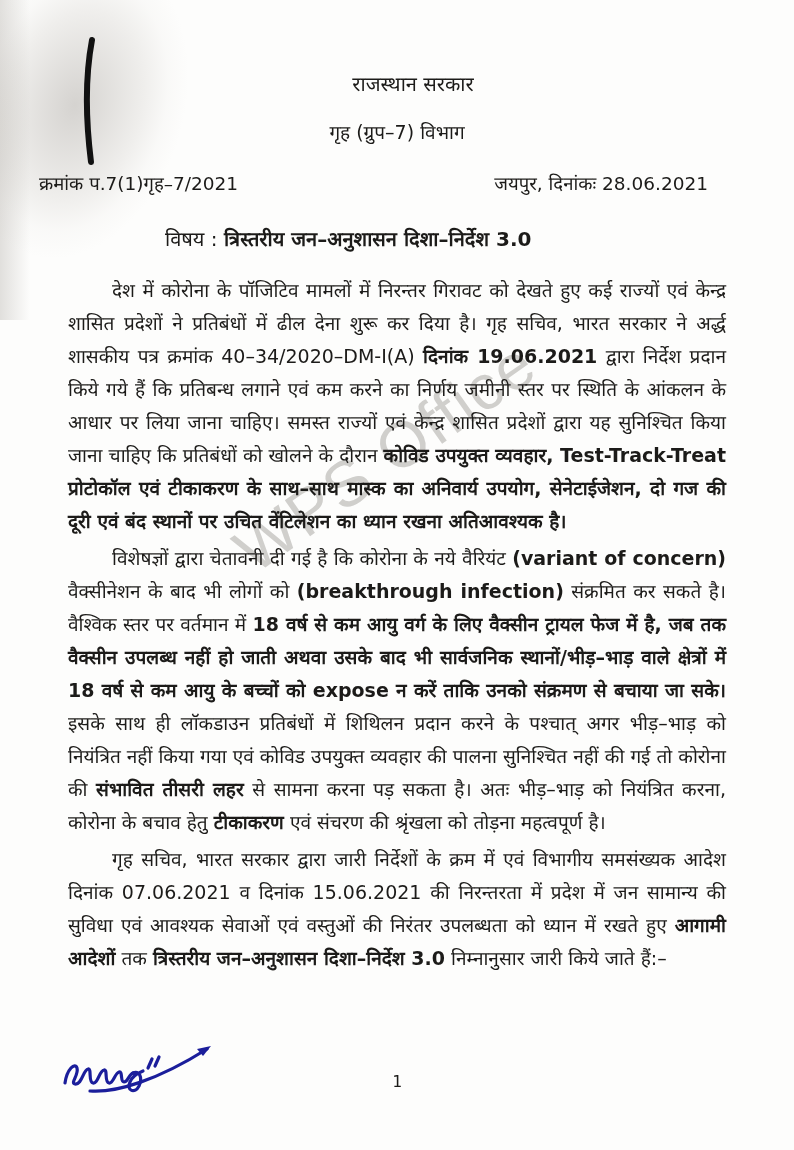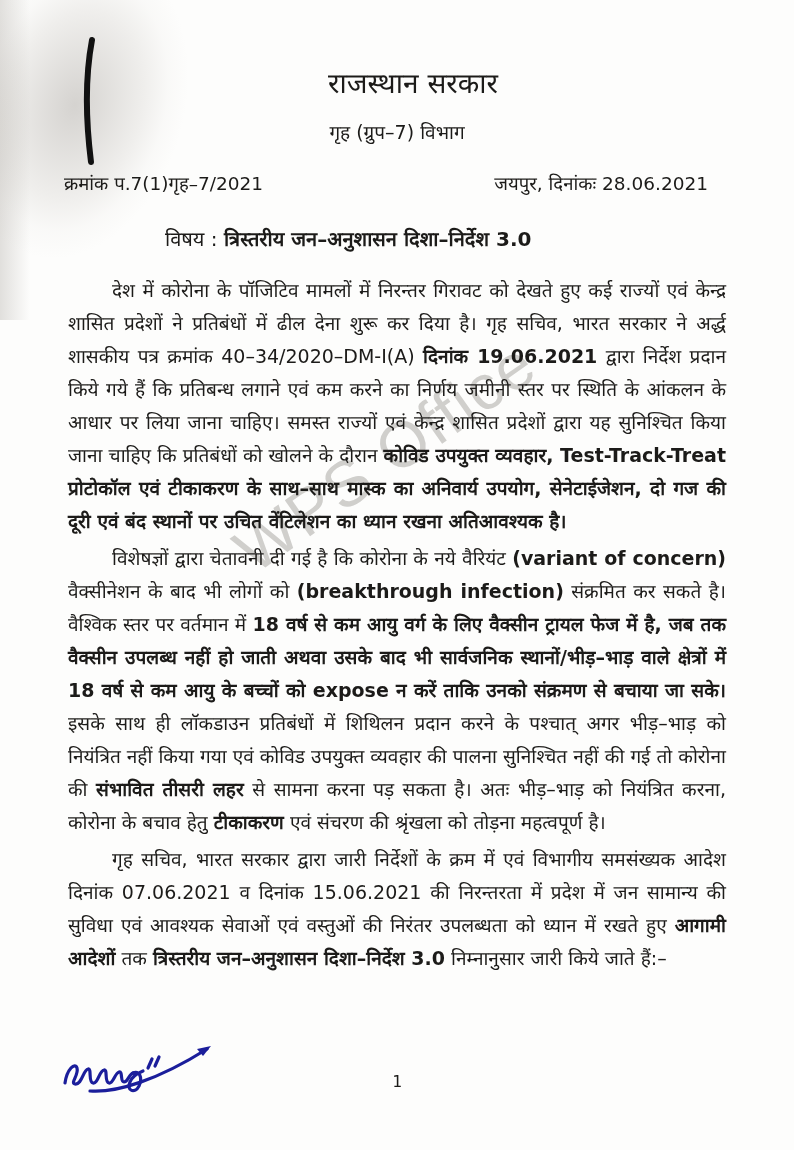--- a/index.html
+++ b/index.html
@@ -57,35 +57,35 @@
     font-family: "Liberation Sans", sans-serif;
   }
   
   .doc {
     position: relative;
     z-index: 1;
   }
   .gov-line {
     margin-top: 70px;
     text-align: center;
-    font-size: 28px;
+    font-size: 20px;
     line-height: 28px;
     padding-left: 32px;
   }
   .dept-line {
     text-align: center;
     font-size: 19px;
     line-height: 28px;
     margin-top: 20px;
   }
   .ref-row {
     display: flex;
     justify-content: space-between;
     margin-top: 24px;
-    padding: 0 86px 0 64px;
+    padding: 0 86px 0 39px;
     font-size: 18.5px;
   }
   .order-heading {
     margin-top: 18px;
     text-align: center;
     font-size: 23px;
     font-weight: 700;
     text-decoration: underline;
     text-underline-offset: 5px;
     text-decoration-thickness: 2px;

